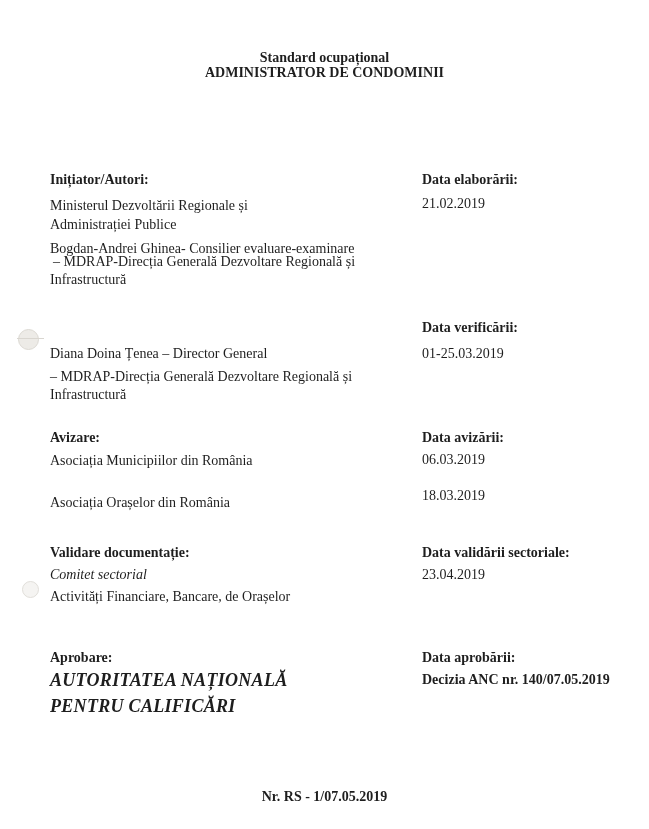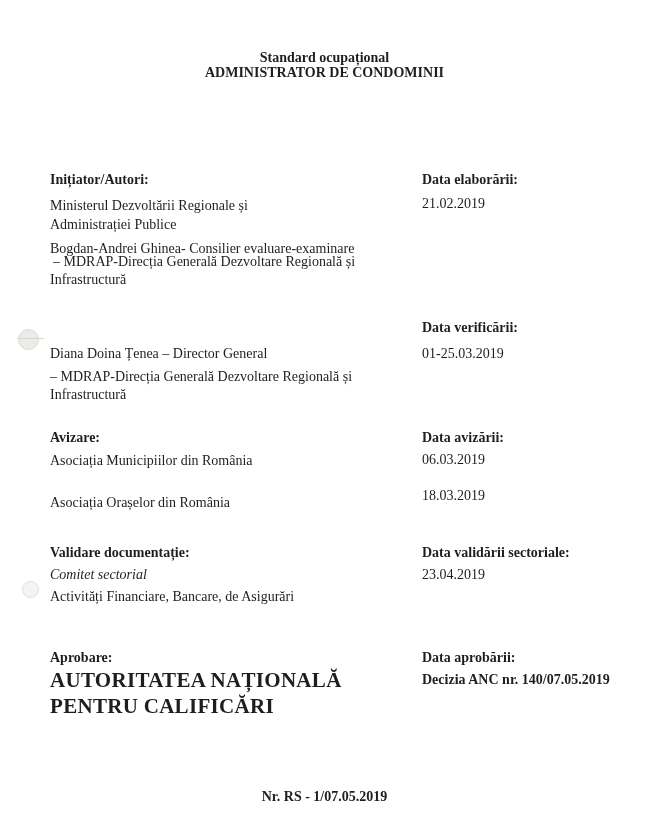--- a/index.html
+++ b/index.html
@@ -13,21 +13,21 @@
     overflow: hidden;
   }
   .line {
     position: absolute;
     font-size: 14px;
     line-height: 18px;
     white-space: nowrap;
   }
   .bold { font-weight: bold; }
   .centered { left: 0; width: 100%; text-align: center; }
-  .caps { font-size: 21px; letter-spacing: 0.3px; }
+  .caps { font-size: 18px; letter-spacing: 0.3px; font-style: italic; }
   .indent { padding-left: 3px; }
 
   
   .punch-a {
     position: absolute;
     left: 18px; top: 329px;
     width: 19px; height: 19px;
     border-radius: 50%;
     background: #edebe7;
     border: 1px solid #dcd9d3;
@@ -76,21 +76,21 @@
 
   <div class="line bold" style="left:50px; top:429px;">Avizare:</div>
   <div class="line" style="left:50px; top:494px;">Asociația Orașelor din România</div>
   <div class="line" style="left:50px; top:452px;">Asociația Municipiilor din România</div>
   <div class="line bold" style="left:422px; top:429px;">Data avizării:</div>
   <div class="line" style="left:422px; top:451px;">06.03.2019</div>
   <div class="line" style="left:422px; top:487px;">18.03.2019</div>
 
   <div class="line bold" style="left:50px; top:544px;">Validare documentație:</div>
   <div class="line" style="left:50px; top:566px;font-style:italic;">Comitet sectorial</div>
-  <div class="line" style="left:50px; top:588px;">Activități Financiare, Bancare, de Asigurări</div>
+  <div class="line" style="left:50px; top:588px;">Activități Financiare, Bancare, de Orașelor</div>
   <div class="line bold" style="left:422px; top:544px;">Data validării sectoriale:</div>
   <div class="line" style="left:422px; top:566px;">23.04.2019</div>
 
   <div class="line bold" style="left:50px; top:649px;">Aprobare:</div>
   <div class="line bold caps" style="left:50px; top:671px;">AUTORITATEA NAȚIONALĂ</div>
   <div class="line bold caps" style="left:50px; top:697px;">PENTRU CALIFICĂRI</div>
   <div class="line bold" style="left:422px; top:649px;">Data aprobării:</div>
   <div class="line bold" style="left:422px; top:671px;">Decizia ANC nr. 140/07.05.2019</div>
 
   <div class="line bold centered" style="top:788px;">Nr. RS  - 1/07.05.2019</div>

